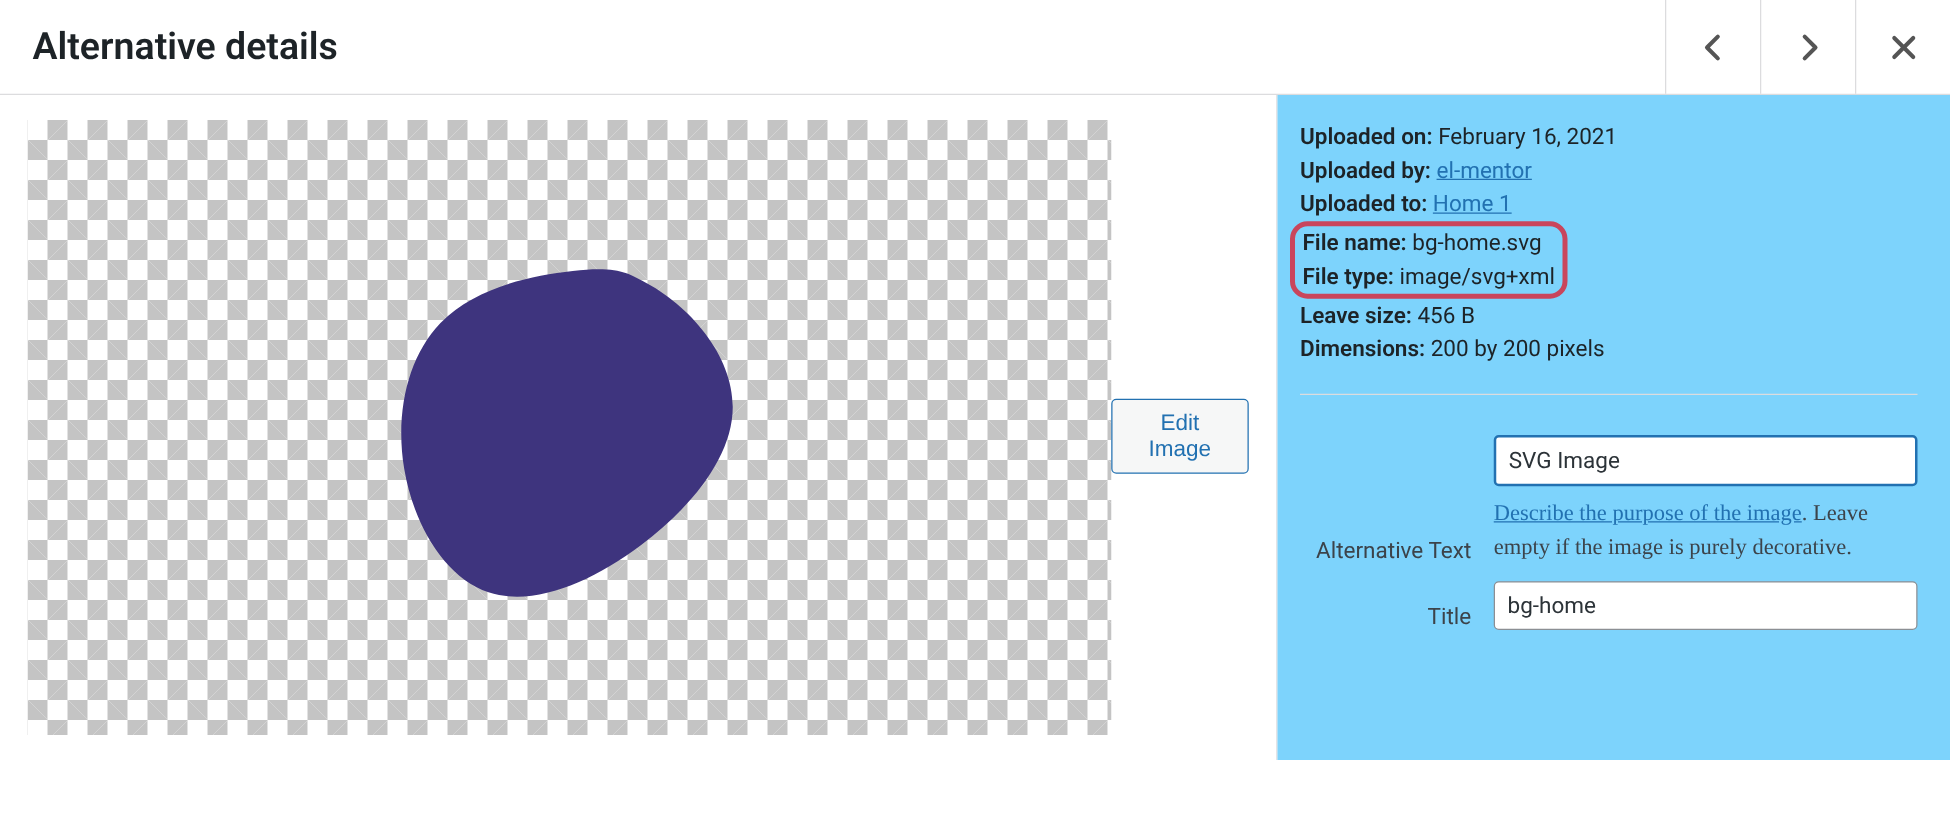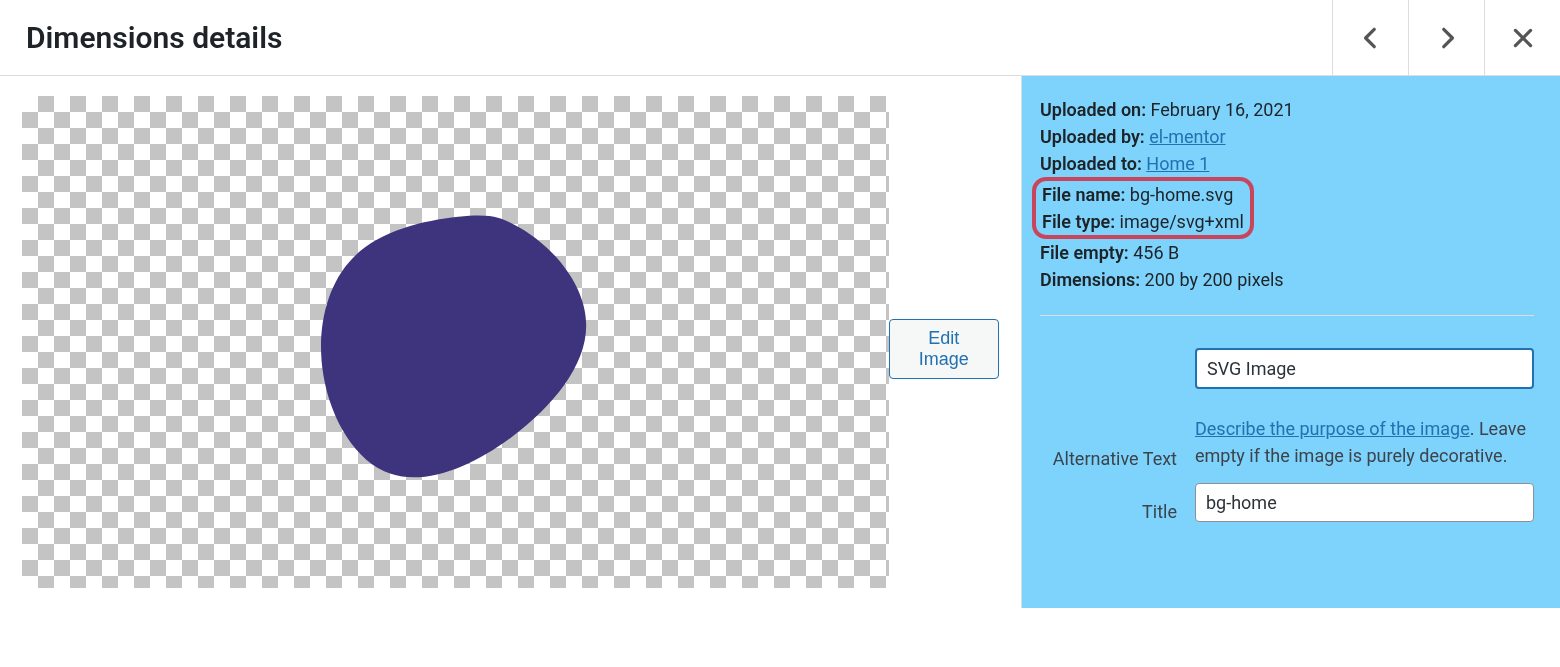--- a/index.html
+++ b/index.html
@@ -123,32 +123,33 @@
     background: #fff;
     color: #2c3338;
     font-family: inherit;
   }
   .form-row input.focused {
     border: 2px solid #2271b1;
     outline: none;
     margin-top: 10px;
   }
   .help {
-    margin-top: 26px;
+    margin-top: 8px;
     font-size: 18px;
     color: #3c434a;
     line-height: 1.5;
+    font-family: Liberation Serif, serif;
   }
   textarea { resize: both; height: 88px; }
 </style>
 </head>
 <body>
 
 <div class="header">
-  <h1>Dimensions details</h1>
+  <h1>Alternative details</h1>
   <div class="header-controls">
     <div class="hc-btn">
       <svg viewBox="0 0 24 24">
           <path d="M15 4l-8 8 8 8" fill="none" stroke="#555" stroke-width="3" stroke-linecap="round" stroke-linejoin="round"></path>
         </svg>
     </div>
     <div class="hc-btn">
       <svg viewBox="0 0 24 24">
           <path d="M9 4l8 8-8 8" fill="none" stroke="#555" stroke-width="3" stroke-linecap="round" stroke-linejoin="round"></path>
         </svg>
@@ -189,21 +190,21 @@
         <div class="meta-row">
           <strong>File name:</strong>
           <span>bg-home.svg</span>
         </div>
         <div class="meta-row">
           <strong>File type:</strong>
           <span>image/svg+xml</span>
         </div>
       </span>
       <div class="meta-row">
-        <strong>File empty:</strong>
+        <strong>Leave size:</strong>
         <span>456 B</span>
       </div>
       <div class="meta-row">
         <strong>Dimensions:</strong>
         <span>200 by 200 pixels</span>
       </div>
     </div>
 
     <hr class="sep">
 

